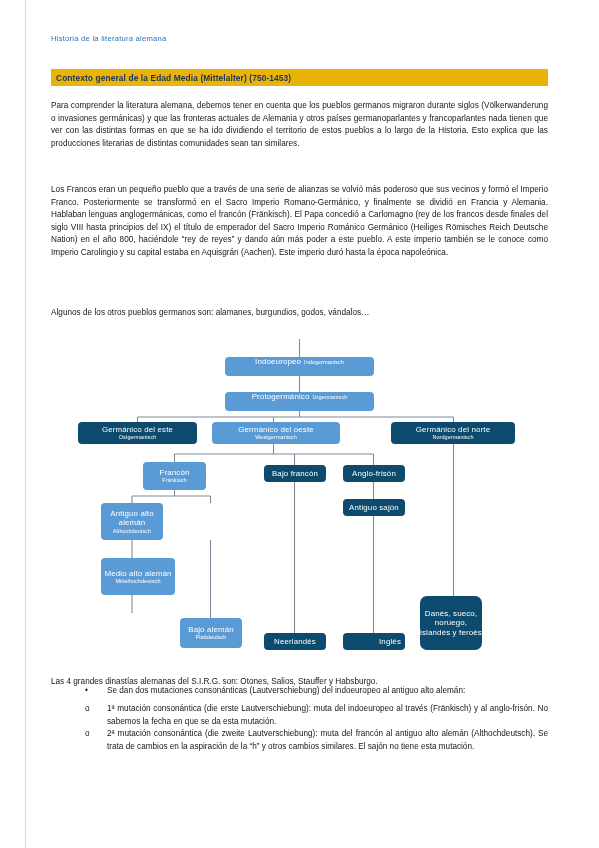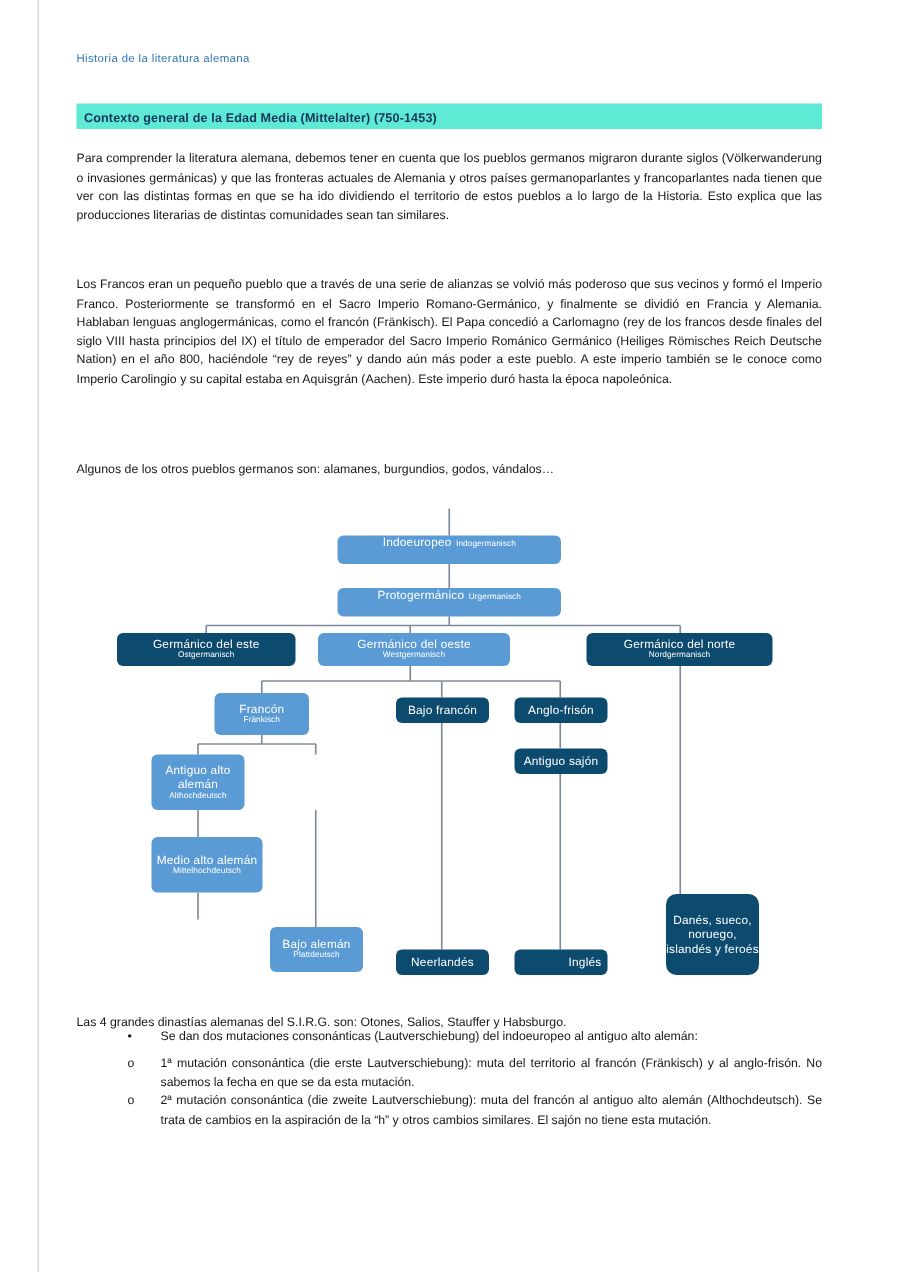--- a/index.html
+++ b/index.html
@@ -13,21 +13,21 @@
   .leftrule{position:absolute;left:25px;top:0;width:1px;height:848px;background:#d9d9d9;}
 
   .doc-link{
     position:absolute;left:51px;top:34px;
     font-size:7.6px;color:#2e74b5;letter-spacing:.25px;
     text-decoration:none;white-space:nowrap;
   }
 
   .section-band{
     position:absolute;left:51px;top:69px;width:497px;height:17px;
-    background:#5eead4;
+    background:#eab308;
   }
   .section-band span{
     position:absolute;left:5px;top:3.5px;
     font-size:8.4px;font-weight:bold;color:#17365d;letter-spacing:.1px;
     white-space:nowrap;
   }
 
   .para{
     position:absolute;left:51px;width:497px;
     font-size:8.2px;line-height:12.55px;
@@ -184,36 +184,36 @@
     </div>
 
     <div class="node dark" style="left:264px;top:633px;width:62px;height:17px;">
       <span class="t1">Neerlandés</span>
     </div>
 
     <div class="node dark" style="left:343px;top:633px;width:62px;height:17px;padding-left:32px;">
       <span class="t1">Inglés</span>
     </div>
 
-    <div class="node dark" style="left:444px;top:596px;width:62px;height:54px;border-radius:7px;align-items:center;">
+    <div class="node dark" style="left:420px;top:596px;width:62px;height:54px;border-radius:7px;align-items:center;">
       <span class="t1">Danés, sueco, noruego, islandés y feroés</span>
     </div>
 
   </div>
 
   <p class="tail tail-lead">Las 4 grandes dinastías alemanas del S.I.R.G. son: Otones, Salios, Stauffer y Habsburgo.</p>
 
   <div class="bullet-row b1">
     <span class="mk">•</span>
     <span class="bd">Se dan dos mutaciones consonánticas (Lautverschiebung) del indoeuropeo al antiguo alto alemán:</span>
   </div>
 
   <div class="bullet-row b2">
     <span class="mk">o</span>
-    <span class="bd">1ª mutación consonántica (die erste Lautverschiebung): muta del territorio al francón (Fränkisch) y al anglo-frisón. No sabemos la fecha en que se da esta mutación.</span>
+    <span class="bd">1ª mutación consonántica (die erste Lautverschiebung): muta del indoeuropeo al través (Fränkisch) y al anglo-frisón. No sabemos la fecha en que se da esta mutación.</span>
   </div>
 
   <div class="bullet-row b3">
     <span class="mk">o</span>
     <span class="bd">2ª mutación consonántica (die zweite Lautverschiebung): muta del francón al antiguo alto alemán (Althochdeutsch). Se trata de cambios en la aspiración de la “h” y otros cambios similares. El sajón no tiene esta mutación.</span>
   </div>
 
 </div>
 
 </body></html>

